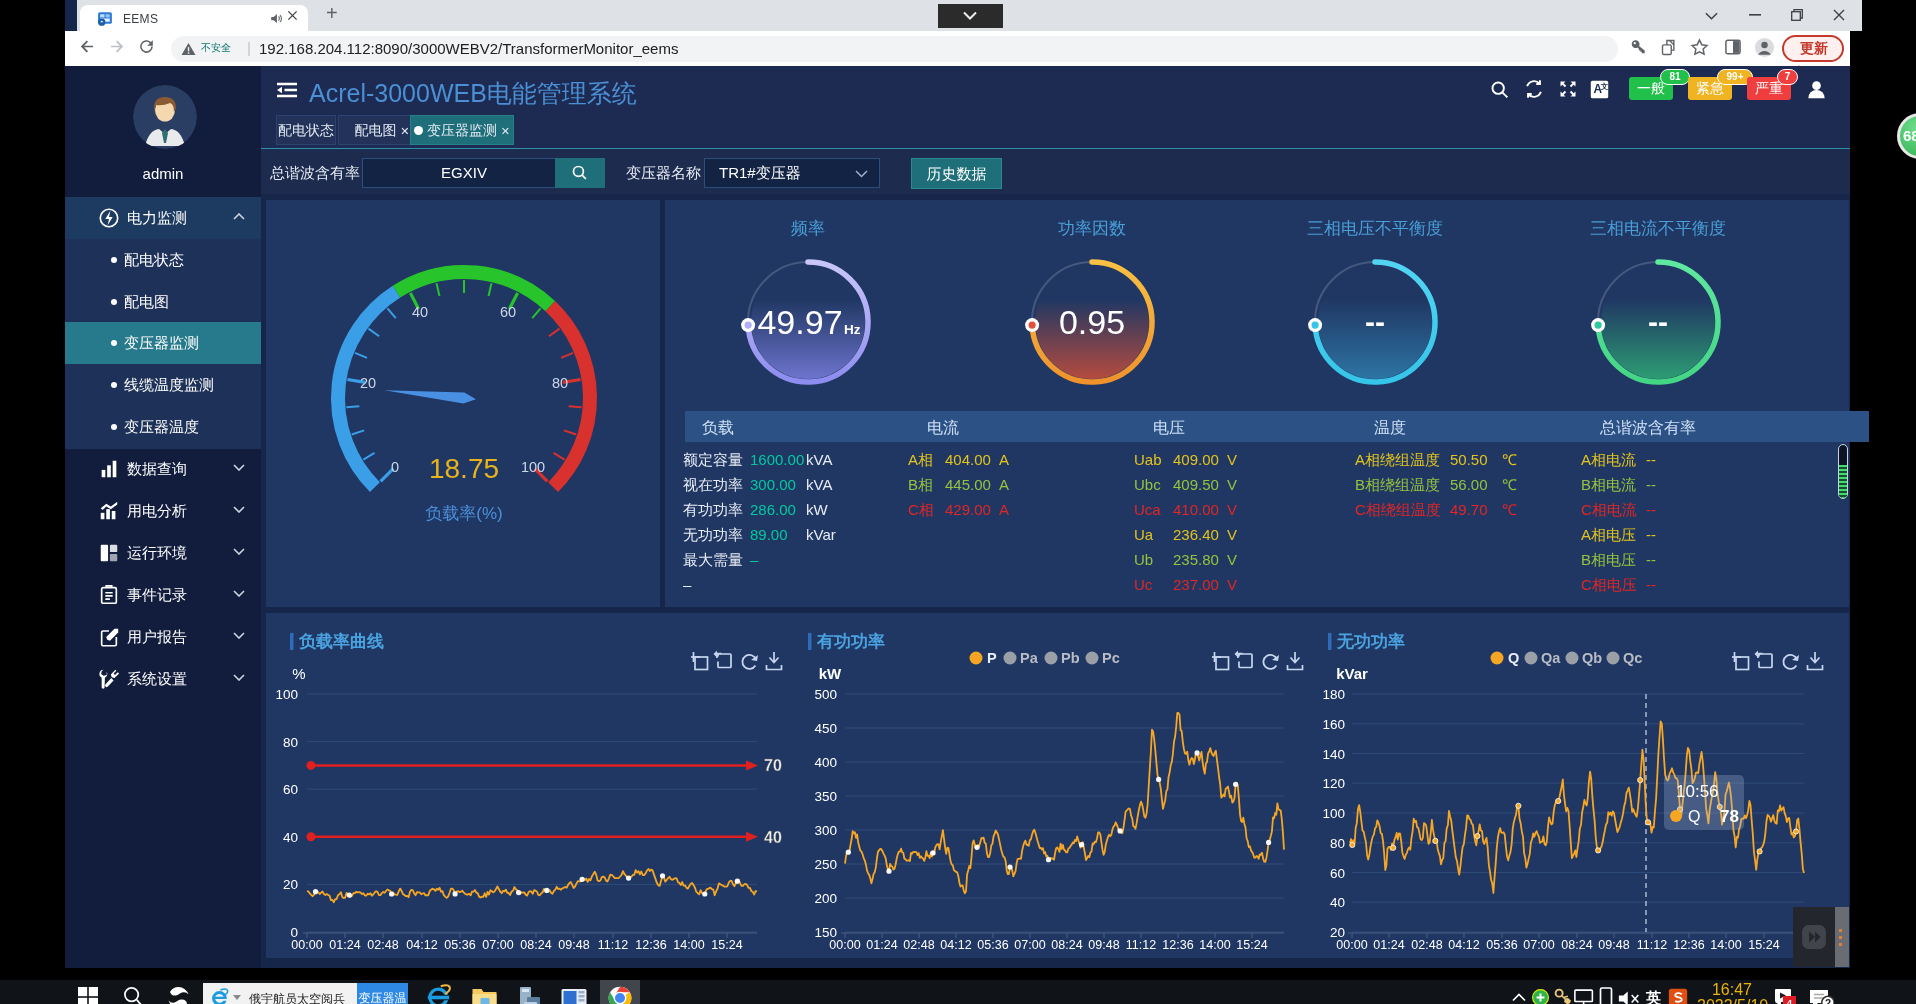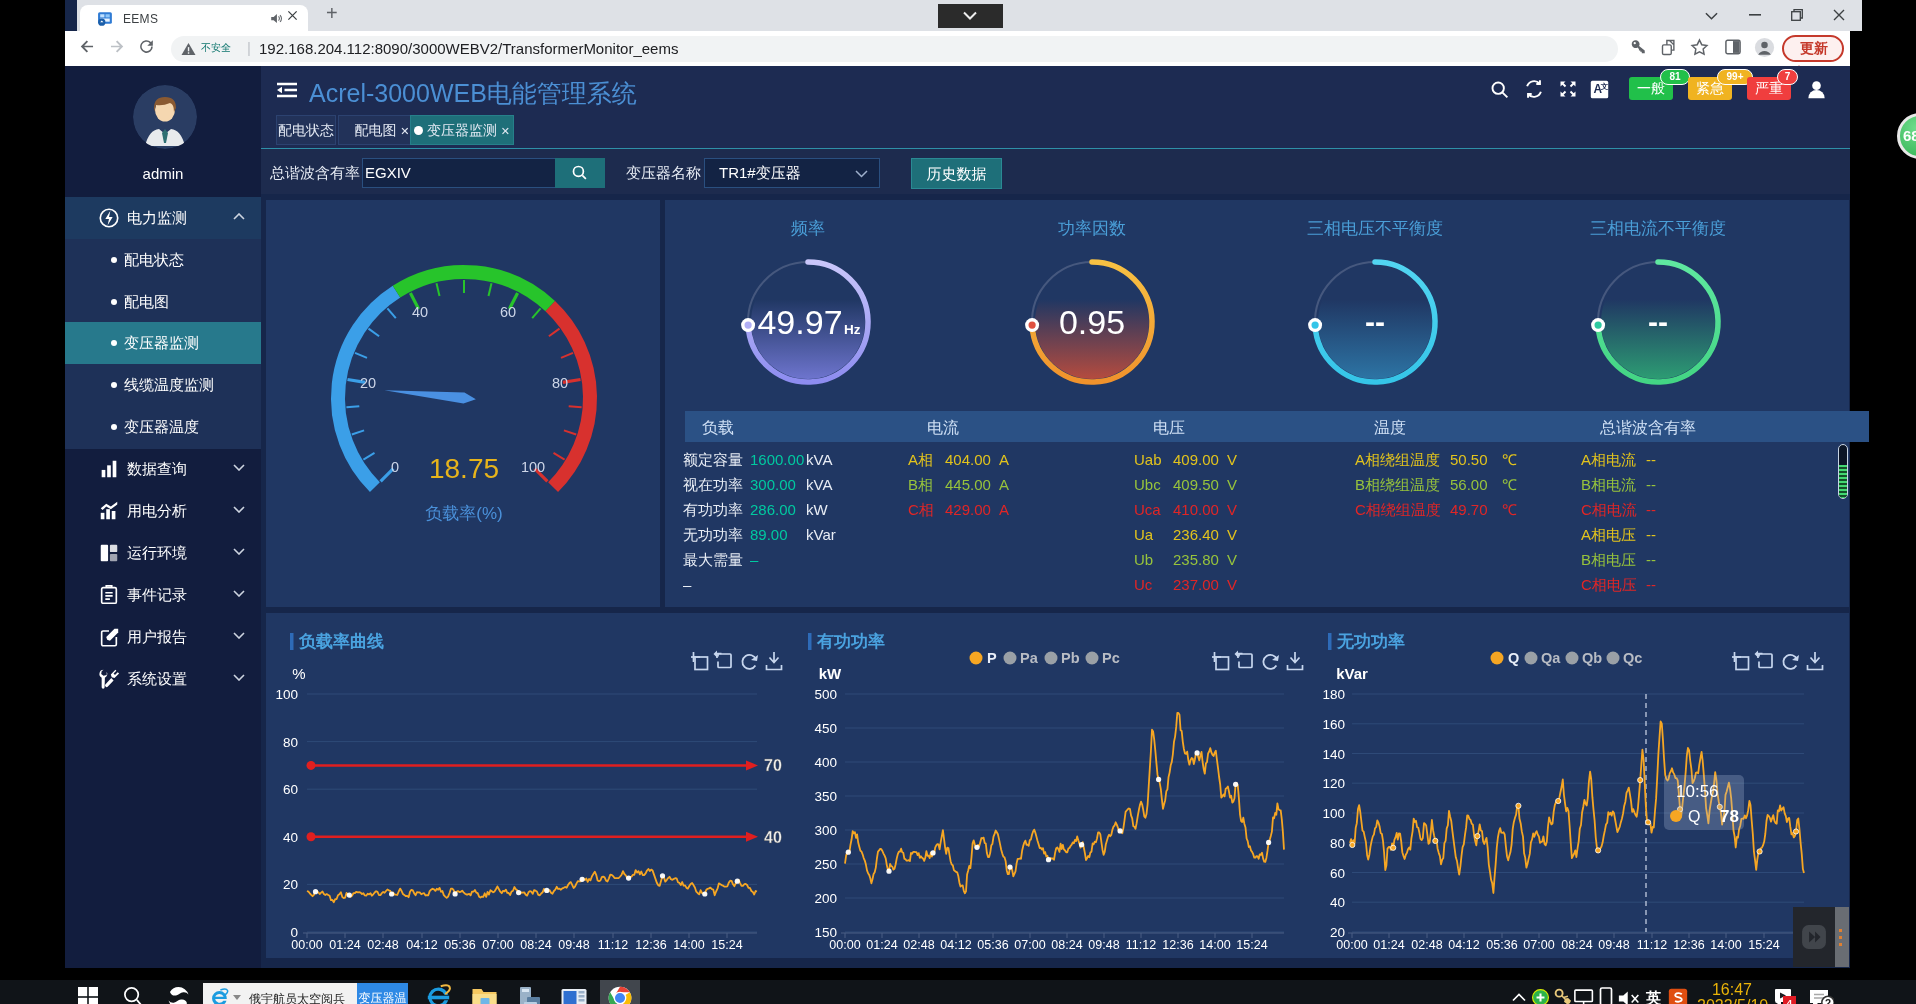--- a/index.html
+++ b/index.html
@@ -297,21 +297,21 @@
           <div class="bub" style="left:1456px; width:36px; background:#f0b321;">99+</div>
           <div class="badge" style="left:1486px; background:#f03e3e;">严重</div>
           <div class="bub" style="left:1516px; width:21px; background:#f03e3e;">7</div>
           <svg class="hic" style="left:1544px; top:12px" width="23" height="23" viewBox="0 0 24 24" fill="#fff">
               <circle cx="12" cy="8" r="4.5"></circle>
               <path d="M3.5 21 a8.5 8.5 0 0 1 17 0 z"></path>
             </svg>
         </div>
         <div id="filter">
           <span class="lab" style="left:9px">总谐波含有率</span>
-          <div class="fbox" style="left:101px; width:204px; padding:5px 2px;">EGXIV</div>
+          <div class="fbox" style="left:101px; width:204px; padding:5px 2px;text-align:center;">EGXIV</div>
           <div id="fbtn"><svg style="margin:6px 0 0 16px" width="17" height="17" viewBox="0 0 24 24" fill="none" stroke="#fff" stroke-width="2.4">
                 <circle cx="10.5" cy="10.5" r="7"></circle>
                 <path d="M16 16 L21 21"></path>
               </svg></div>
           <span class="lab" style="left:365px">变压器名称</span>
           <div class="fbox" style="left:443px; width:176px; padding:5px 14px;">TR1#变压器<svg style="position:absolute; right:11px; top:11px" width="13" height="8" viewBox="0 0 13 8">
                 <path d="M1 1 L6.5 6.5 L12 1" stroke="#9fb0cc" stroke-width="1.5" fill="none"></path>
               </svg></div>
           <div id="hist">历史数据</div>
         </div>

